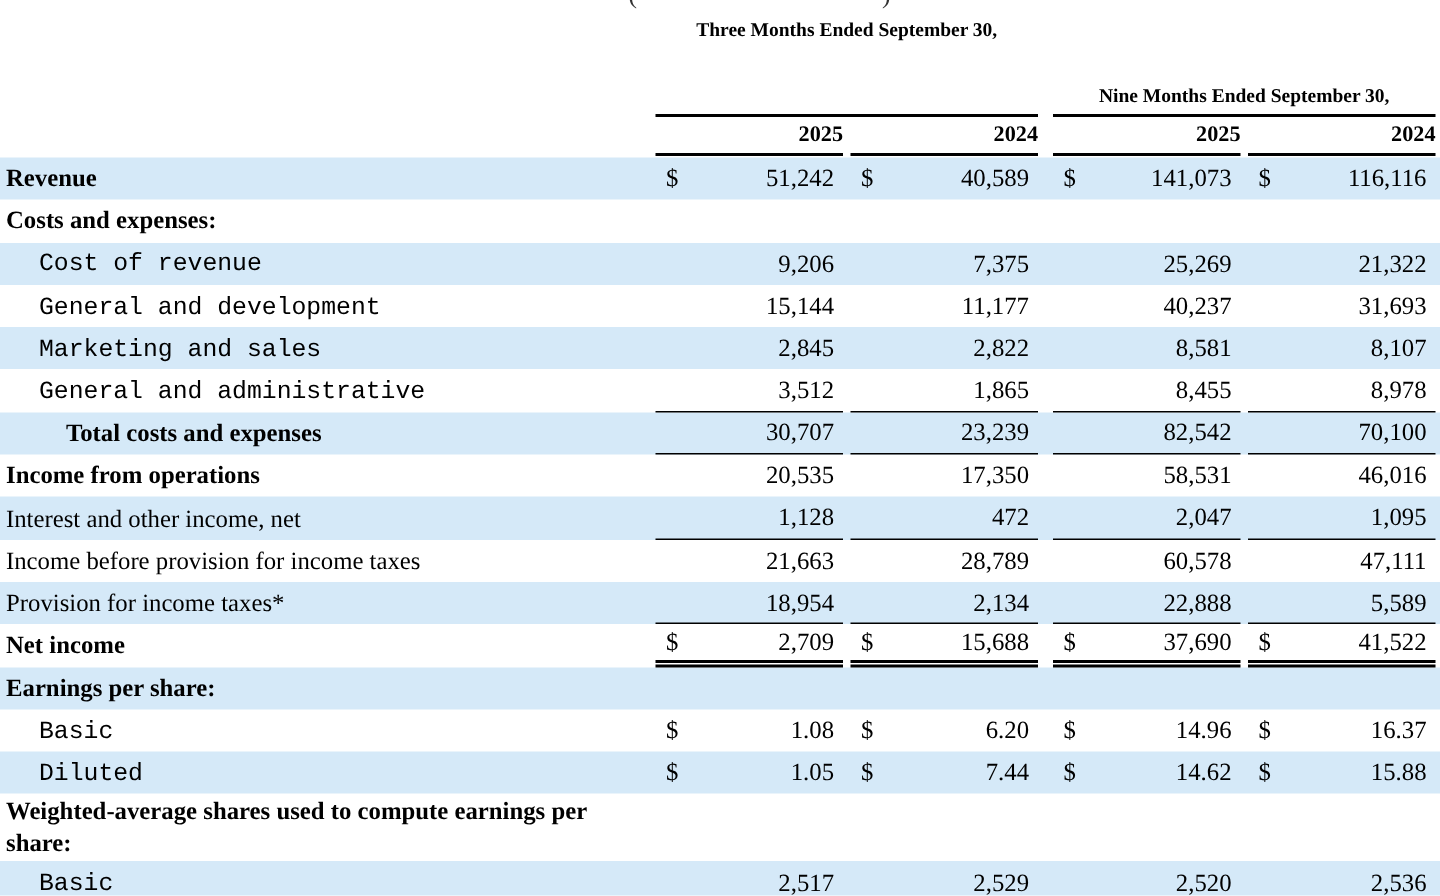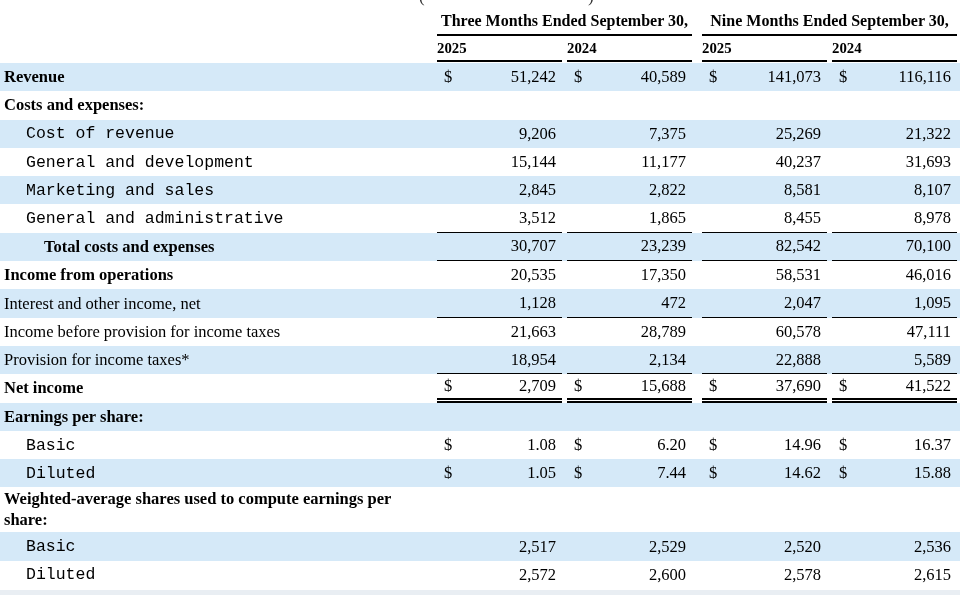--- a/index.html
+++ b/index.html
@@ -18,28 +18,28 @@
   .g1 { margin-left:7px; }
   .g2 { margin-left:5px; }
   .g3 { margin-left:10px; }
   .g4 { margin-left:5px; }
   .ds  { width:26px; padding-left:7px; font-size:16.5px; }
   .val { flex:1; text-align:right; padding-right:6px; font-size:16.5px; }
 
   
   .phead { display:flex; padding-top:5px; }
   .ph-spacer { width:437px; }
-  .pgrp { width:255px; text-align:center; font-weight:bold; font-size:16px;
+  .pgrp { width:255px; text-align:center; font-weight:bold; font-size:13px;
           padding-bottom:4px; border-bottom:2px solid #000; }
-  .pg2 { margin-left:10px; }
+  .pg2 { margin-left:10px;margin-top:44px; }
 
   
   .yrow { display:flex; padding-top:4px; }
   .y-spacer { width:430px; }
-  .ycell { width:125px; text-align:left; font-weight:bold; font-size:14.8px;
+  .ycell { width:125px; text-align:right; font-weight:bold; font-size:14.8px;
            padding-bottom:3px; border-bottom:2px solid #000; }
 
   
   #rows { margin-top:1px; }
   .row { display:flex; align-items:stretch; height:28.3px; font-size:16.5px; }
   .row.tall { height:45px; }
   .row.shaded { background:#d5e9f8; }
   .row.bold .lbl { font-weight:bold; }
   .lbl.ind1 { padding-left:26px;font-family:Liberation Mono, monospace; }
   .lbl.ind2 { padding-left:44px; }

